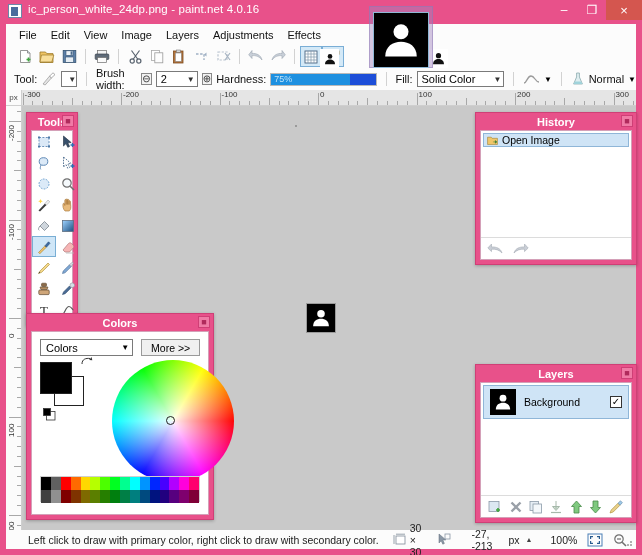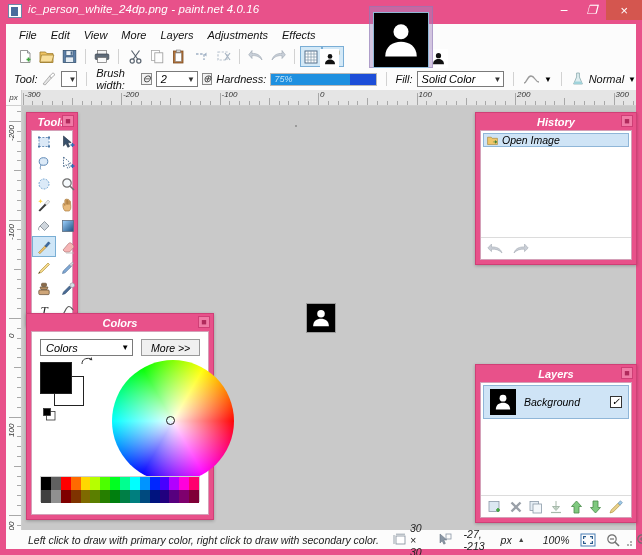--- a/index.html
+++ b/index.html
@@ -4,21 +4,21 @@
 <style>
   * { box-sizing: border-box; margin:0; padding:0; }
   html,body { width:642px; height:555px; overflow:hidden; }
   body {
     font-family: "Liberation Sans", sans-serif;
     font-size: 11px;
     background: #e8518a;
     color: #000;
     -webkit-font-smoothing: antialiased;
   }
-  .app { position:relative; width:642px; height:555px; background:#e8518a;font-style:italic; }
+  .app { position:relative; width:642px; height:555px; background:#e8518a; }
 
   
   .titlebar { position:absolute; left:0; top:0; width:642px; height:22px; }
   .title-icon {
     position:absolute; left:8px; top:4px; width:14px; height:14px;
     background:#fff; border:1px solid #6d86a8;
   }
   .title-icon:after{
     content:""; position:absolute; left:2px; top:2px; width:7px; height:9px;
     background:#4a6b9c;
@@ -158,21 +158,21 @@
   .lay-name { font-size:10.5px; flex:1; }
   .lay-chk { width:12px; height:12px; border:1px solid #333; background:#fff;
     display:flex; align-items:center; justify-content:center; font-size:10px; line-height:1; }
   .lay-bot { border-top:1px solid #dcdcdc; height:22px; display:flex; align-items:center;
     justify-content:space-around; padding:0 4px; }
 
   
   .statusbar { position:absolute; left:6px; top:530px; width:630px; height:19px;
     background:#fcfcfc; display:flex; align-items:center; font-size:10.5px; color:#222; }
   .sb-text { padding-left:22px; white-space:nowrap; }
-  .sb-g { display:flex; align-items:center; gap:12px; }
+  .sb-g { display:flex; align-items:center; gap:20px; }
   .sb-sep { width:1px; height:13px; background:#dcdcdc; margin:0 8px; }
   .zoom-track { width:120px; height:3px; background:#a9a9a9; position:relative; }
   .grip { position:absolute; right:3px; bottom:2px; width:8px; height:8px; }
   .grip i { position:absolute; width:2px; height:2px; background:#b0b0b0; }
 </style>
 </head>
 <body>
 
 <div class="app">
 
@@ -237,21 +237,21 @@
           <circle cx="7" cy="7" r="6.2" fill="#e2ecf7" stroke="#3a6fa8" stroke-width="1"></circle>
           <text x="7" y="10.3" font-size="9" text-anchor="middle" fill="#2a5d95" font-family="Liberation Sans, sans-serif">?</text>
         </svg>
     </div>
   </div>
 
   <div class="menustrip">
     <div class="menu-item">File</div>
     <div class="menu-item">Edit</div>
     <div class="menu-item">View</div>
-    <div class="menu-item">More</div>
+    <div class="menu-item">Image</div>
     <div class="menu-item">Layers</div>
     <div class="menu-item">Adjustments</div>
     <div class="menu-item">Effects</div>
   </div>
 
   <div class="toolbar">
     <div class="tb-btn">
       <svg width="15" height="15" viewBox="0 0 15 15">
           <path d="M2.5 1.5 h7 l2.5 2.5 v9.5 h-9.5 z" fill="#fff" stroke="#7c7c7c" stroke-width=".8"></path>
           <path d="M9.5 1.5 v2.5 h2.5" fill="#dce7f0" stroke="#7c7c7c" stroke-width=".8"></path>

